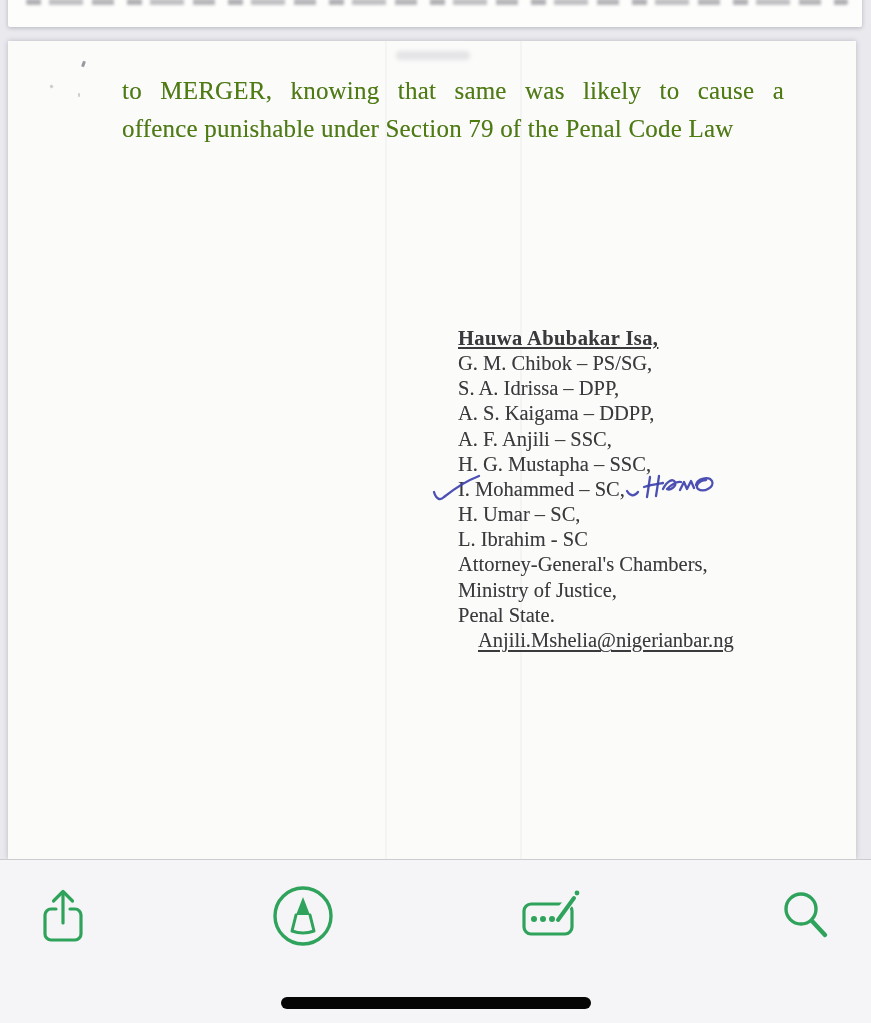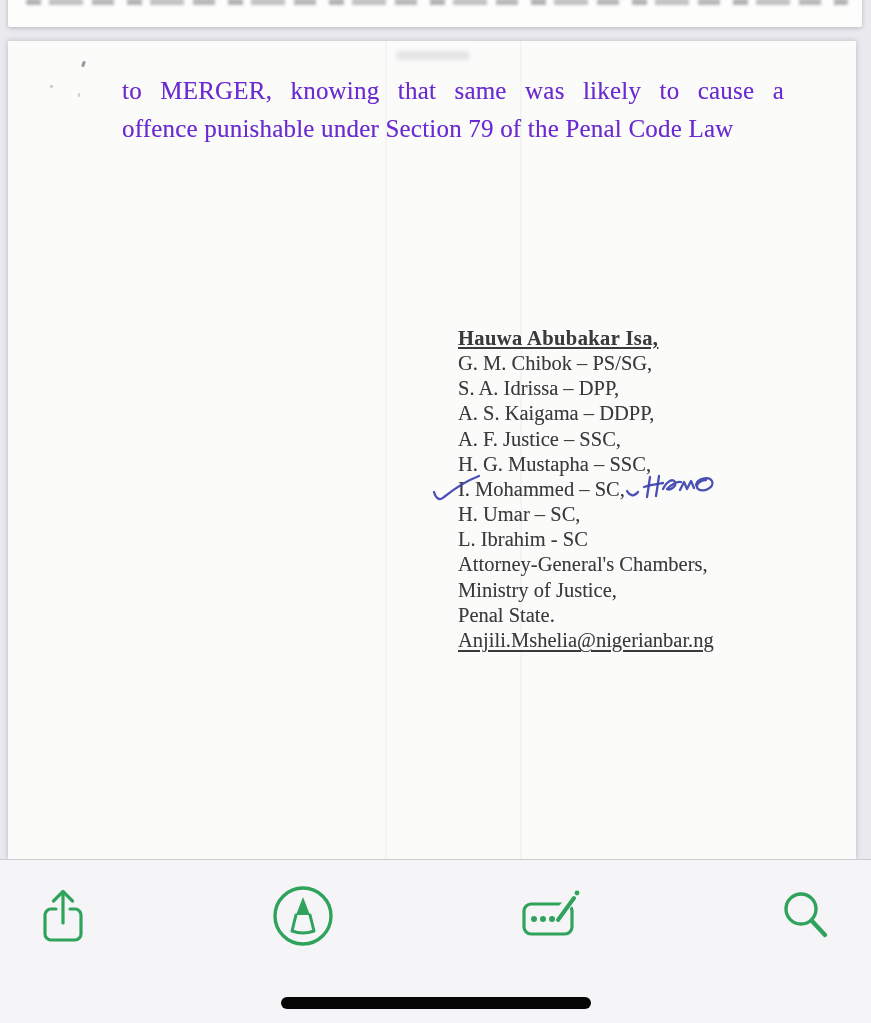--- a/index.html
+++ b/index.html
@@ -39,34 +39,34 @@
   .speck { position:absolute; background:rgba(70,70,80,.55);
     border-radius:1px; filter:blur(.4px); }
   .speck-1 { left:74px; top:20px; width:3px; height:6px; transform:rotate(20deg); }
   .speck-2 { left:42px; top:44px; width:3px; height:3px; opacity:.5; transform:rotate(-30deg); }
   .speck-3 { left:70px; top:52px; width:2px; height:4px; opacity:.45; }
   .ghost-blob { position:absolute; left:388px; top:10px; width:74px; height:9px;
     background:rgba(80,80,100,.13); filter:blur(2.2px); border-radius:4px; }
 
   .paragraph {
     position:absolute; left:114px; top:31px; width:662px;
-    font-size:25px; line-height:37.8px; color:#6d28d9;
+    font-size:25px; line-height:37.8px; color:#4d7c0f;
     letter-spacing:.2px;
     text-shadow:0 0 .6px rgba(40,40,45,.35);
   }
   .para-line.j { text-align:justify; text-align-last:justify; }
 
   .signature {
     position:absolute; left:450px; top:285px;
     font-size:20.5px; line-height:25.15px; color:#3a3a3d;
     text-shadow:0 0 .5px rgba(40,40,45,.3);
     white-space:nowrap;
   }
   .sig-name { font-weight:bold; letter-spacing:.4px;text-decoration:underline; }
-  .sig-email { text-decoration:underline; text-underline-offset:3px; }
+  .sig-email { text-decoration:underline; text-underline-offset:3px;margin-left:20px; }
 
   .ink { position:absolute; left:0; top:0; width:848px; height:818px;
     pointer-events:none; }
   .ink path { fill:none; stroke:#3c41ab; stroke-width:2.3;
     stroke-linecap:round; stroke-linejoin:round; opacity:.92; }
 
   
   .toolbar {
     position:absolute; left:0; right:0; top:859px; height:164px;
     background:#f5f5f7;
@@ -109,21 +109,21 @@
     <div class="paragraph">
       <div class="para-line j">to MERGER, knowing that same was likely to cause a</div>
       <div class="para-line">offence punishable under Section 79 of the Penal Code Law</div>
     </div>
 
     <div class="signature">
       <div class="sig-name">Hauwa Abubakar Isa,</div>
       <div>G. M. Chibok – PS/SG,</div>
       <div>S. A. Idrissa – DPP,</div>
       <div>A. S. Kaigama – DDPP,</div>
-      <div>A. F. Justice – SSC,</div>
+      <div>A. F. Anjili – SSC,</div>
       <div>H. G. Mustapha – SSC,</div>
       <div>I. Mohammed – SC,</div>
       <div>H. Umar – SC,</div>
       <div>L. Ibrahim - SC</div>
       <div>Attorney-General's Chambers,</div>
       <div>Ministry of Justice,</div>
       <div>Penal State.</div>
       <div class="sig-email">Anjili.Mshelia@nigerianbar.ng</div>
     </div>
 

